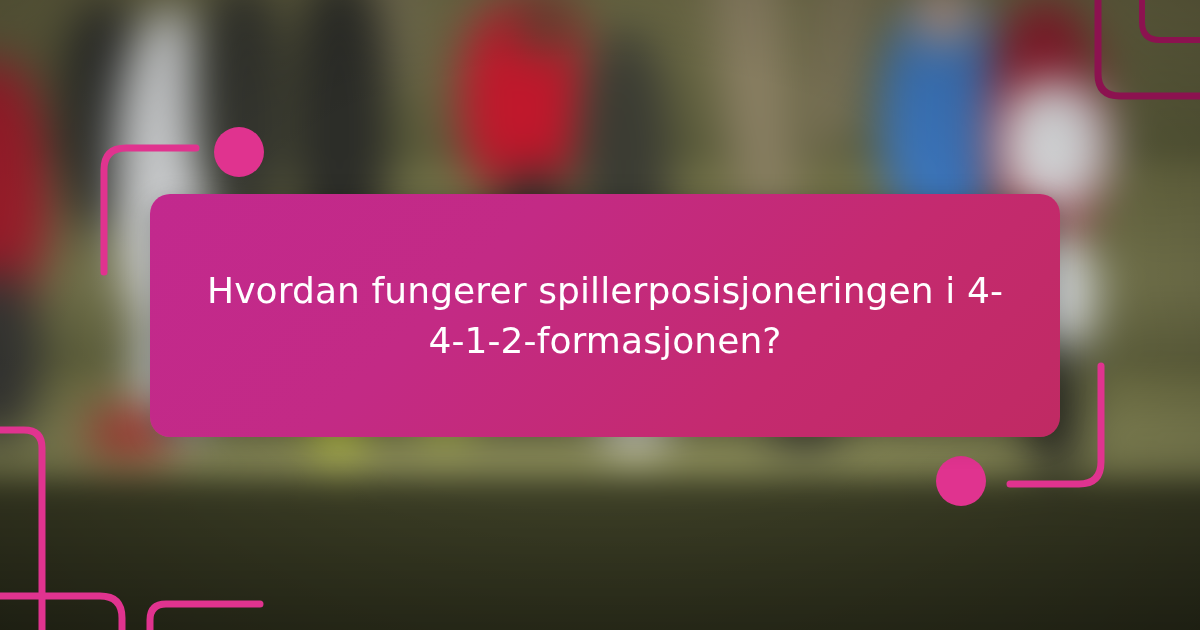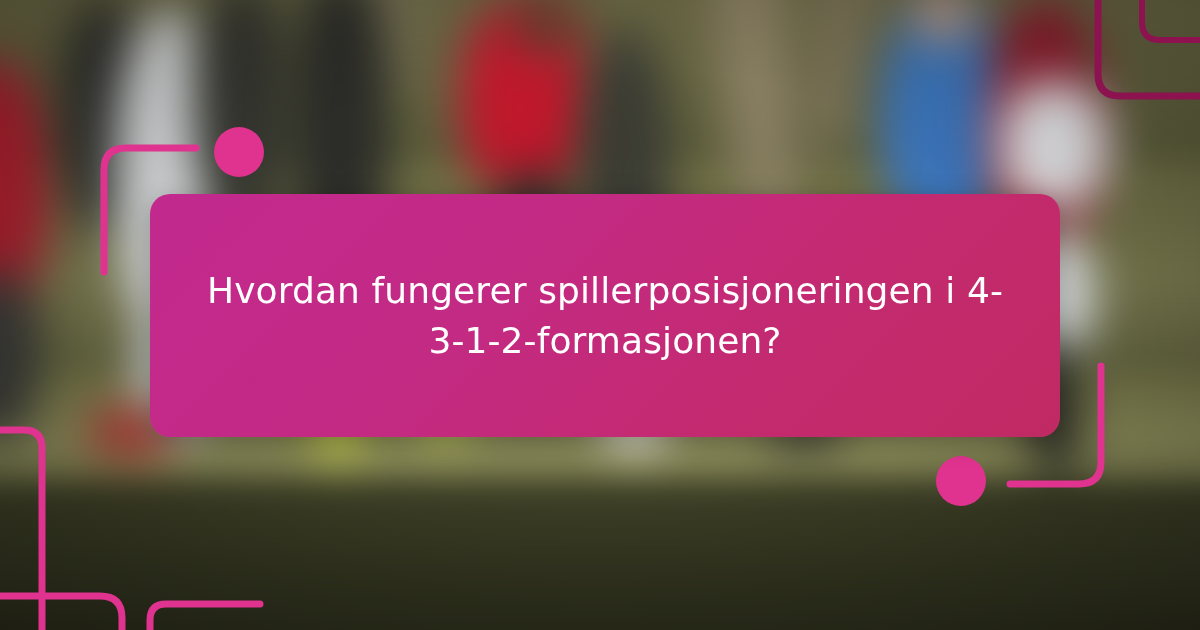--- a/index.html
+++ b/index.html
@@ -177,16 +177,16 @@
 
       <circle cx="961" cy="481" r="25" fill="#e0338f"></circle>
 
       <path d="M-10 430 L24 430 Q42 430 42 448 L42 640" stroke="#e0338f" stroke-width="7" fill="none" stroke-linecap="round"></path>
       <path d="M-10 596 L100 596 Q122 596 122 618 L122 640" stroke="#e0338f" stroke-width="7" fill="none" stroke-linecap="round"></path>
       <path d="M150 640 L150 620 Q150 604 166 604 L260 604" stroke="#e0338f" stroke-width="7" fill="none" stroke-linecap="round"></path>
     </svg>
   </div>
 
   <div class="card">
-    <div class="card-title">Hvordan fungerer spillerposisjoneringen i 4-3-1-2-formasjonen?</div>
+    <div class="card-title">Hvordan fungerer spillerposisjoneringen i 4-4-1-2-formasjonen?</div>
   </div>
 
 </div>
 
 </body></html>

